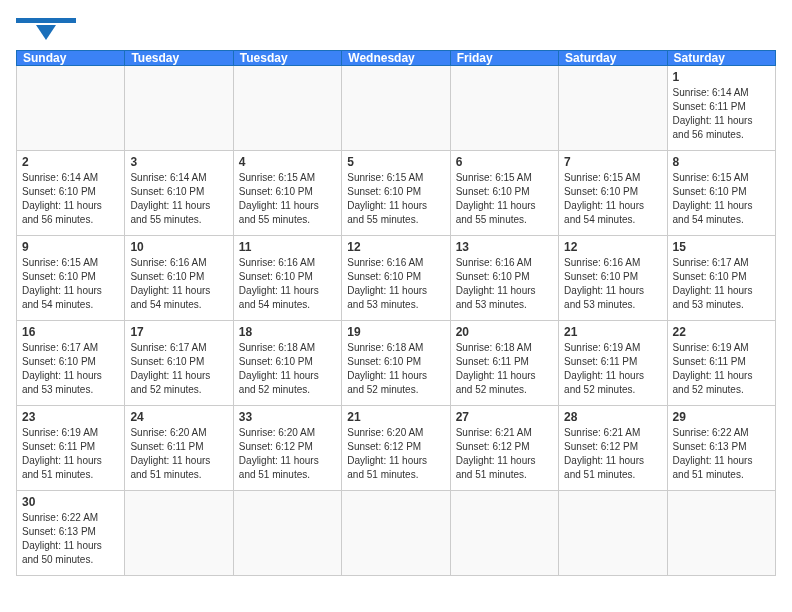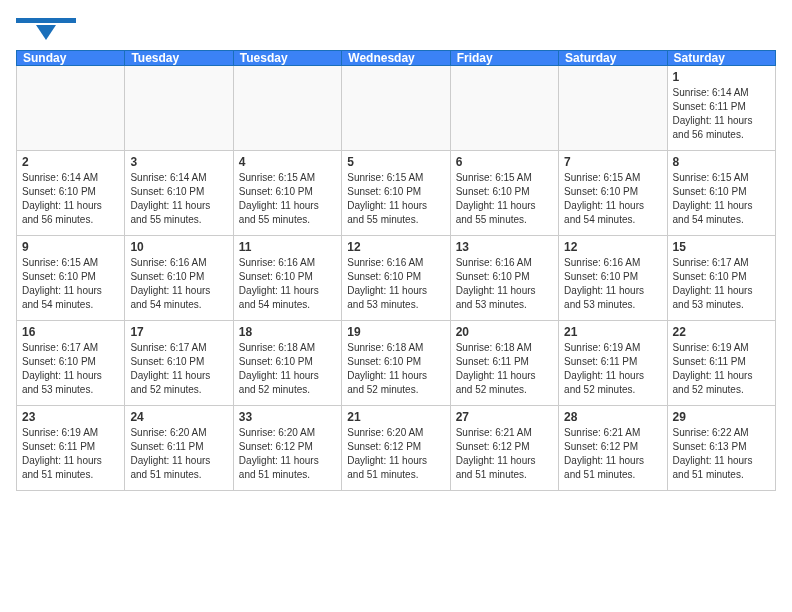--- a/index.html
+++ b/index.html
@@ -319,14 +319,29 @@
 and 51 minutes.</div>
         </td>
         <td>
           <div class="day-number">29</div>
           <div class="day-info" style="white-space: pre-line;">Sunrise: 6:22 AM
 Sunset: 6:13 PM
 Daylight: 11 hours
 and 51 minutes.</div>
         </td>
       </tr>
+      <tr>
+        <td>
+          <div class="day-number">30</div>
+          <div class="day-info" style="white-space: pre-line;">Sunrise: 6:22 AM
+Sunset: 6:13 PM
+Daylight: 11 hours
+and 50 minutes.</div>
+        </td>
+        <td class="empty"></td>
+        <td class="empty"></td>
+        <td class="empty"></td>
+        <td class="empty"></td>
+        <td class="empty"></td>
+        <td class="empty"></td>
+      </tr>
     </tbody>
 </table>
 
 </body></html>

